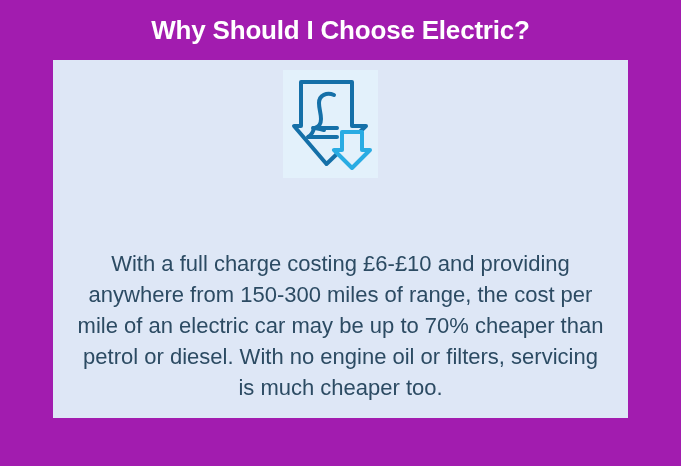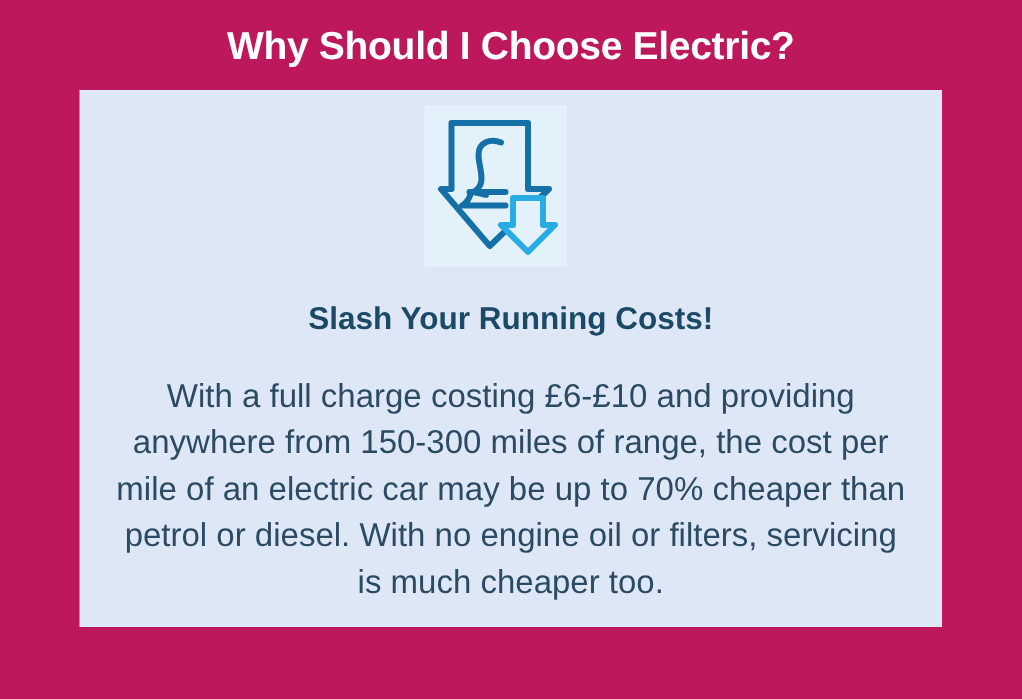--- a/index.html
+++ b/index.html
@@ -10,21 +10,21 @@
     width: 681px;
     height: 466px;
     overflow: hidden;
     font-family: "Liberation Sans", sans-serif;
     background: #0aa0e4;
   }
   .promo-root {
     position: relative;
     width: 681px;
     height: 466px;
-    background: #be185d;
+    background: #a21caf;
     box-sizing: border-box;
   }
   .promo-title {
     position: absolute;
     top: 14px;
     left: 0;
     width: 681px;
     text-align: center;
     color: #ffffff;
     font-size: 26px;
@@ -101,18 +101,17 @@
           <path d="M25 50 q6 1 9 2"></path>
           <path d="M24 50 L24 50"></path>
           <path d="M23 50 H46"></path>
           <path d="M24 50 q-1 6 -6 9 H47"></path>
         </g>
 
         <path d="M52 54 H72 V72 H80 L62 90 L44 72 H52 Z" fill="#e3f1fb" stroke="#29ace3" stroke-width="4" stroke-linejoin="round" stroke-linecap="round"></path>
       </svg>
     </div>
 
-    <div class="card-heading">Slash Your Running Costs!</div>
 
     <div class="card-body">With a full charge costing £6-£10 and providing anywhere from 150-300 miles of range, the cost per mile of an electric car may be up to 70% cheaper than petrol or diesel. With no engine oil or filters, servicing is much cheaper too.</div>
 
   </div>
 </div>
 
 </body></html>

